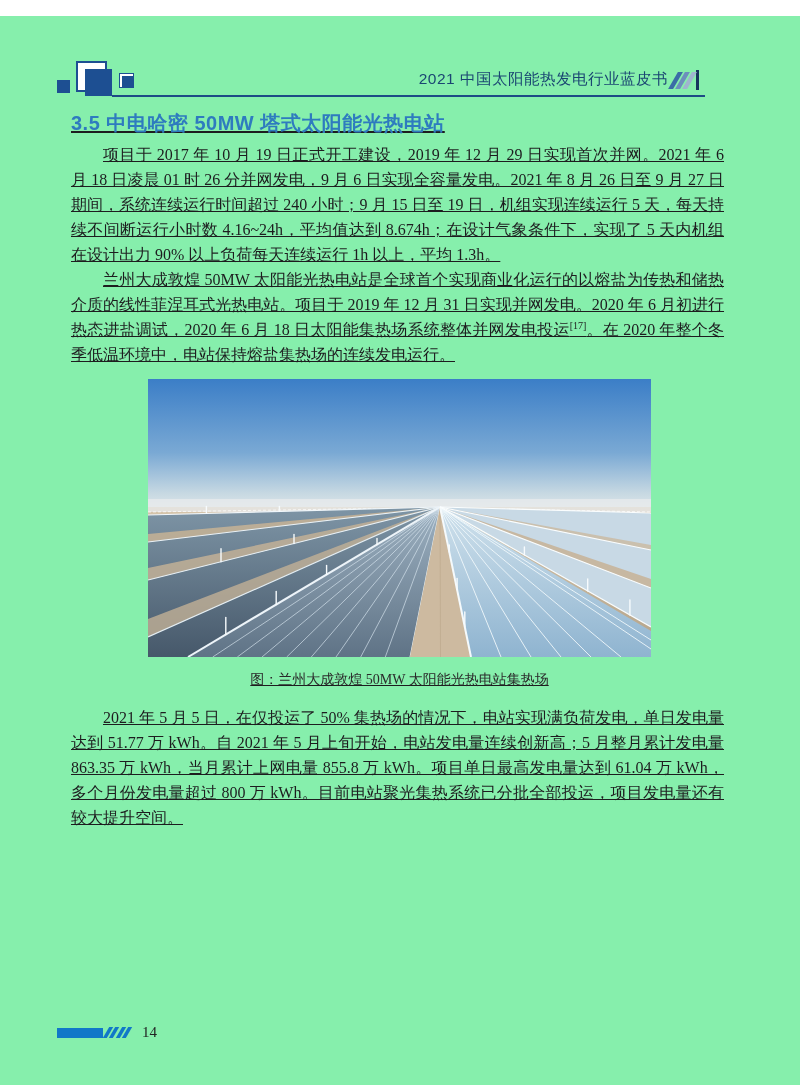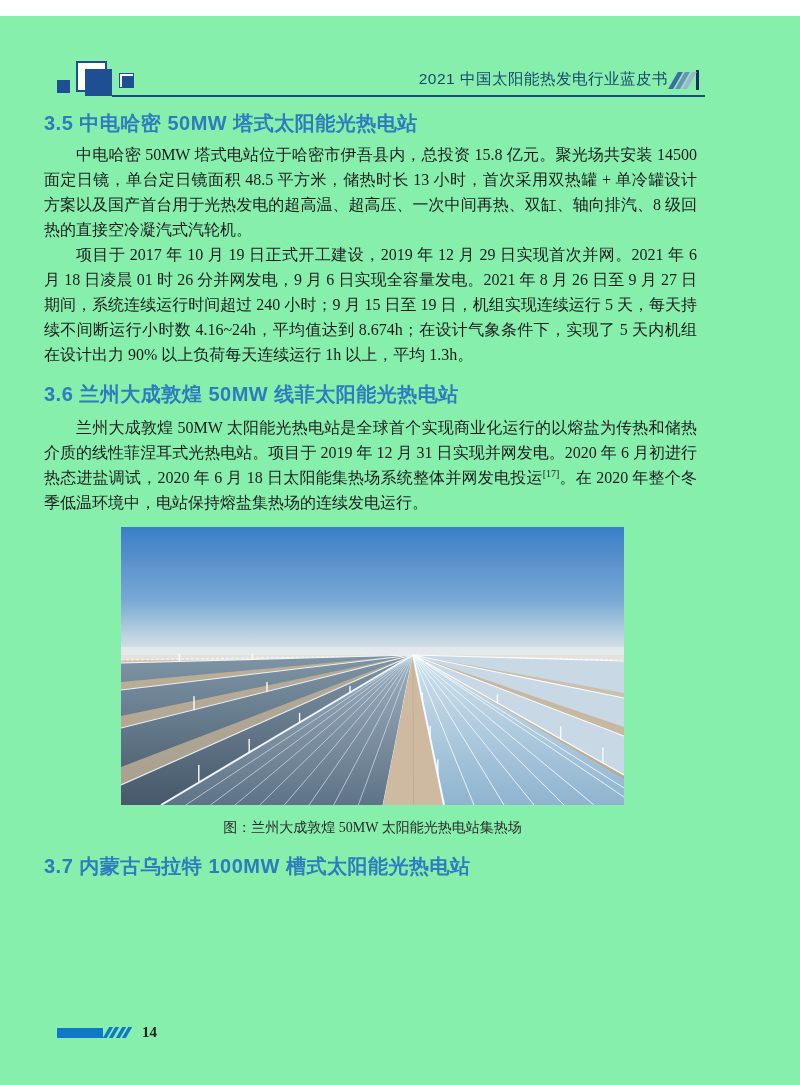--- a/index.html
+++ b/index.html
@@ -24,21 +24,21 @@
     font-family:"Liberation Sans","DejaVu Sans",sans-serif;
     font-size:15.5px; color:#1a4672; letter-spacing:0.5px; white-space:nowrap;
   }
   .header-slashes { position:absolute; left:673px; top:54px; height:20px; display:flex; align-items:center; }
   .header-slashes .sl { width:5px; height:17px; transform:skewX(-30deg); margin-right:2px; }
   .sl1 { background:#3a6ca6; } .sl2 { background:#6c8fbc; } .sl3 { background:#9fb4cf; }
   .header-slashes .bar { width:3px; height:20px; background:#16355e; margin-left:2px; }
   .header-rule { position:absolute; left:112px; top:79px; width:593px; height:2px; background:#1d4b85; }
 
   
-  .main { position:absolute; left:44px; top:92px; width:653px; }
+  .main { position:absolute; left:71px; top:92px; width:653px;text-decoration:underline; }
   h2.sec {
     font-family:"Liberation Sans","DejaVu Sans",sans-serif;
     font-size:20px; line-height:26px; font-weight:700; color:#2e7bbf;
     margin:0; letter-spacing:0.5px;
   }
   #h35 { margin:2px 0 6px; }
   #h36 { margin:14px 0 8px; }
   #h37 { margin:14px 0 6px; }
   p.body-para {
     margin:0; font-size:16px; line-height:25px;
@@ -48,21 +48,21 @@
 
   
   .figure-wrap { margin:12px 0 0 77px; width:503px; height:278px; }
   .figure-wrap svg { display:block; }
   .fig-caption {
     margin:14px 0 16px 77px; width:503px; text-align:center;
     font-size:14px; color:#2a2a2a;
   }
 
   
-  .footer { position:absolute; left:57px; top:1008px; display:flex; align-items:center;font-weight:bold; }
+  .footer { position:absolute; left:57px; top:1008px; display:flex; align-items:center; }
   .footer .fbar { width:46px; height:10px; background:#1178c8; }
   .footer .fsl { width:4px; height:11px; background:#1178c8; transform:skewX(-30deg); margin-left:2.5px; }
   .footer .fsl:first-of-type { margin-left:4px; }
   .page-number { margin-left:13px; font-size:15px; color:#222222; }
 </style>
 </head>
 <body>
 
 <div class="page">
 
@@ -78,24 +78,22 @@
     <span class="sl sl1"></span>
       <span class="sl sl2"></span>
       <span class="sl sl3"></span>
       <span class="bar"></span>
   </div>
   <div class="header-rule"></div>
 
   <div class="main">
 
     <h2 class="sec" id="h35">3.5 中电哈密 50MW 塔式太阳能光热电站</h2>
-    <p class="body-para">中电哈密 50MW 塔式电站位于哈密市伊吾县内，总投资 15.8 亿元。聚光场共安装 14500 面定日镜，单台定日镜面积 48.5 平方米，储热时长 13 小时，首次采用双热罐 + 单冷罐设计方案以及国产首台用于光热发电的超高温、超高压、一次中间再热、双缸、轴向排汽、8 级回热的直接空冷凝汽式汽轮机。</p>
     <p class="body-para">项目于 2017 年 10 月 19 日正式开工建设，2019 年 12 月 29 日实现首次并网。2021 年 6 月 18 日凌晨 01 时 26 分并网发电，9 月 6 日实现全容量发电。2021 年 8 月 26 日至 9 月 27 日期间，系统连续运行时间超过 240 小时；9 月 15 日至 19 日，机组实现连续运行 5 天，每天持续不间断运行小时数 4.16~24h，平均值达到 8.674h；在设计气象条件下，实现了 5 天内机组在设计出力 90% 以上负荷每天连续运行 1h 以上，平均 1.3h。</p>
 
-    <h2 class="sec" id="h36">3.6 兰州大成敦煌 50MW 线菲太阳能光热电站</h2>
     <p class="body-para"><span>兰州大成敦煌 50MW 太阳能光热电站是全球首个实现商业化运行的以熔盐为传热和储热介质的线性菲涅耳式光热电站。项目于 2019 年 12 月 31 日实现并网发电。2020 年 6 月初进行热态进盐调试，2020 年 6 月 18 日太阳能集热场系统整体并网发电投运</span><sup class="fnref">[17]</sup><span>。在 2020 年整个冬季低温环境中，电站保持熔盐集热场的连续发电运行。</span></p>
 
     <div class="figure-wrap">
       <svg width="503" height="278" viewBox="0 0 503 278" xmlns="http://www.w3.org/2000/svg">
         <defs>
           <linearGradient id="skyG" x1="0" y1="0" x2="0" y2="1">
             <stop offset="0" stop-color="#3b7ec7"></stop>
             <stop offset="0.55" stop-color="#7aa9d4"></stop>
             <stop offset="0.85" stop-color="#c6d8e2"></stop>
             <stop offset="1" stop-color="#e6eaeb"></stop>
@@ -191,22 +189,22 @@
             <line x1="146" y1="164.5" x2="146" y2="155.5"></line>
             <line x1="73" y1="182.8" x2="73" y2="169.8"></line>
             <line x1="131.4" y1="132.4" x2="131.4" y2="127.4"></line>
             <line x1="58.4" y1="134.4" x2="58.4" y2="127.4"></line>
           </g>
         </g>
       </svg>
     </div>
     <div class="fig-caption">图：兰州大成敦煌 50MW 太阳能光热电站集热场</div>
 
-
-    <h2 class="sec" id="h37">3.7 内蒙古乌拉特 100MW 槽式太阳能光热电站</h2>
+    <p class="body-para">2021 年 5 月 5 日，在仅投运了 50% 集热场的情况下，电站实现满负荷发电，单日发电量达到 51.77 万 kWh。自 2021 年 5 月上旬开始，电站发电量连续创新高；5 月整月累计发电量 863.35 万 kWh，当月累计上网电量 855.8 万 kWh。项目单日最高发电量达到 61.04 万 kWh，多个月份发电量超过 800 万 kWh。目前电站聚光集热系统已分批全部投运，项目发电量还有较大提升空间。</p>
+
   </div>
 
   <div class="footer">
     <span class="fbar"></span>
     <span class="fsl"></span>
     <span class="fsl"></span>
     <span class="fsl"></span>
     <span class="fsl"></span>
     <span class="page-number">14</span>
   </div>

